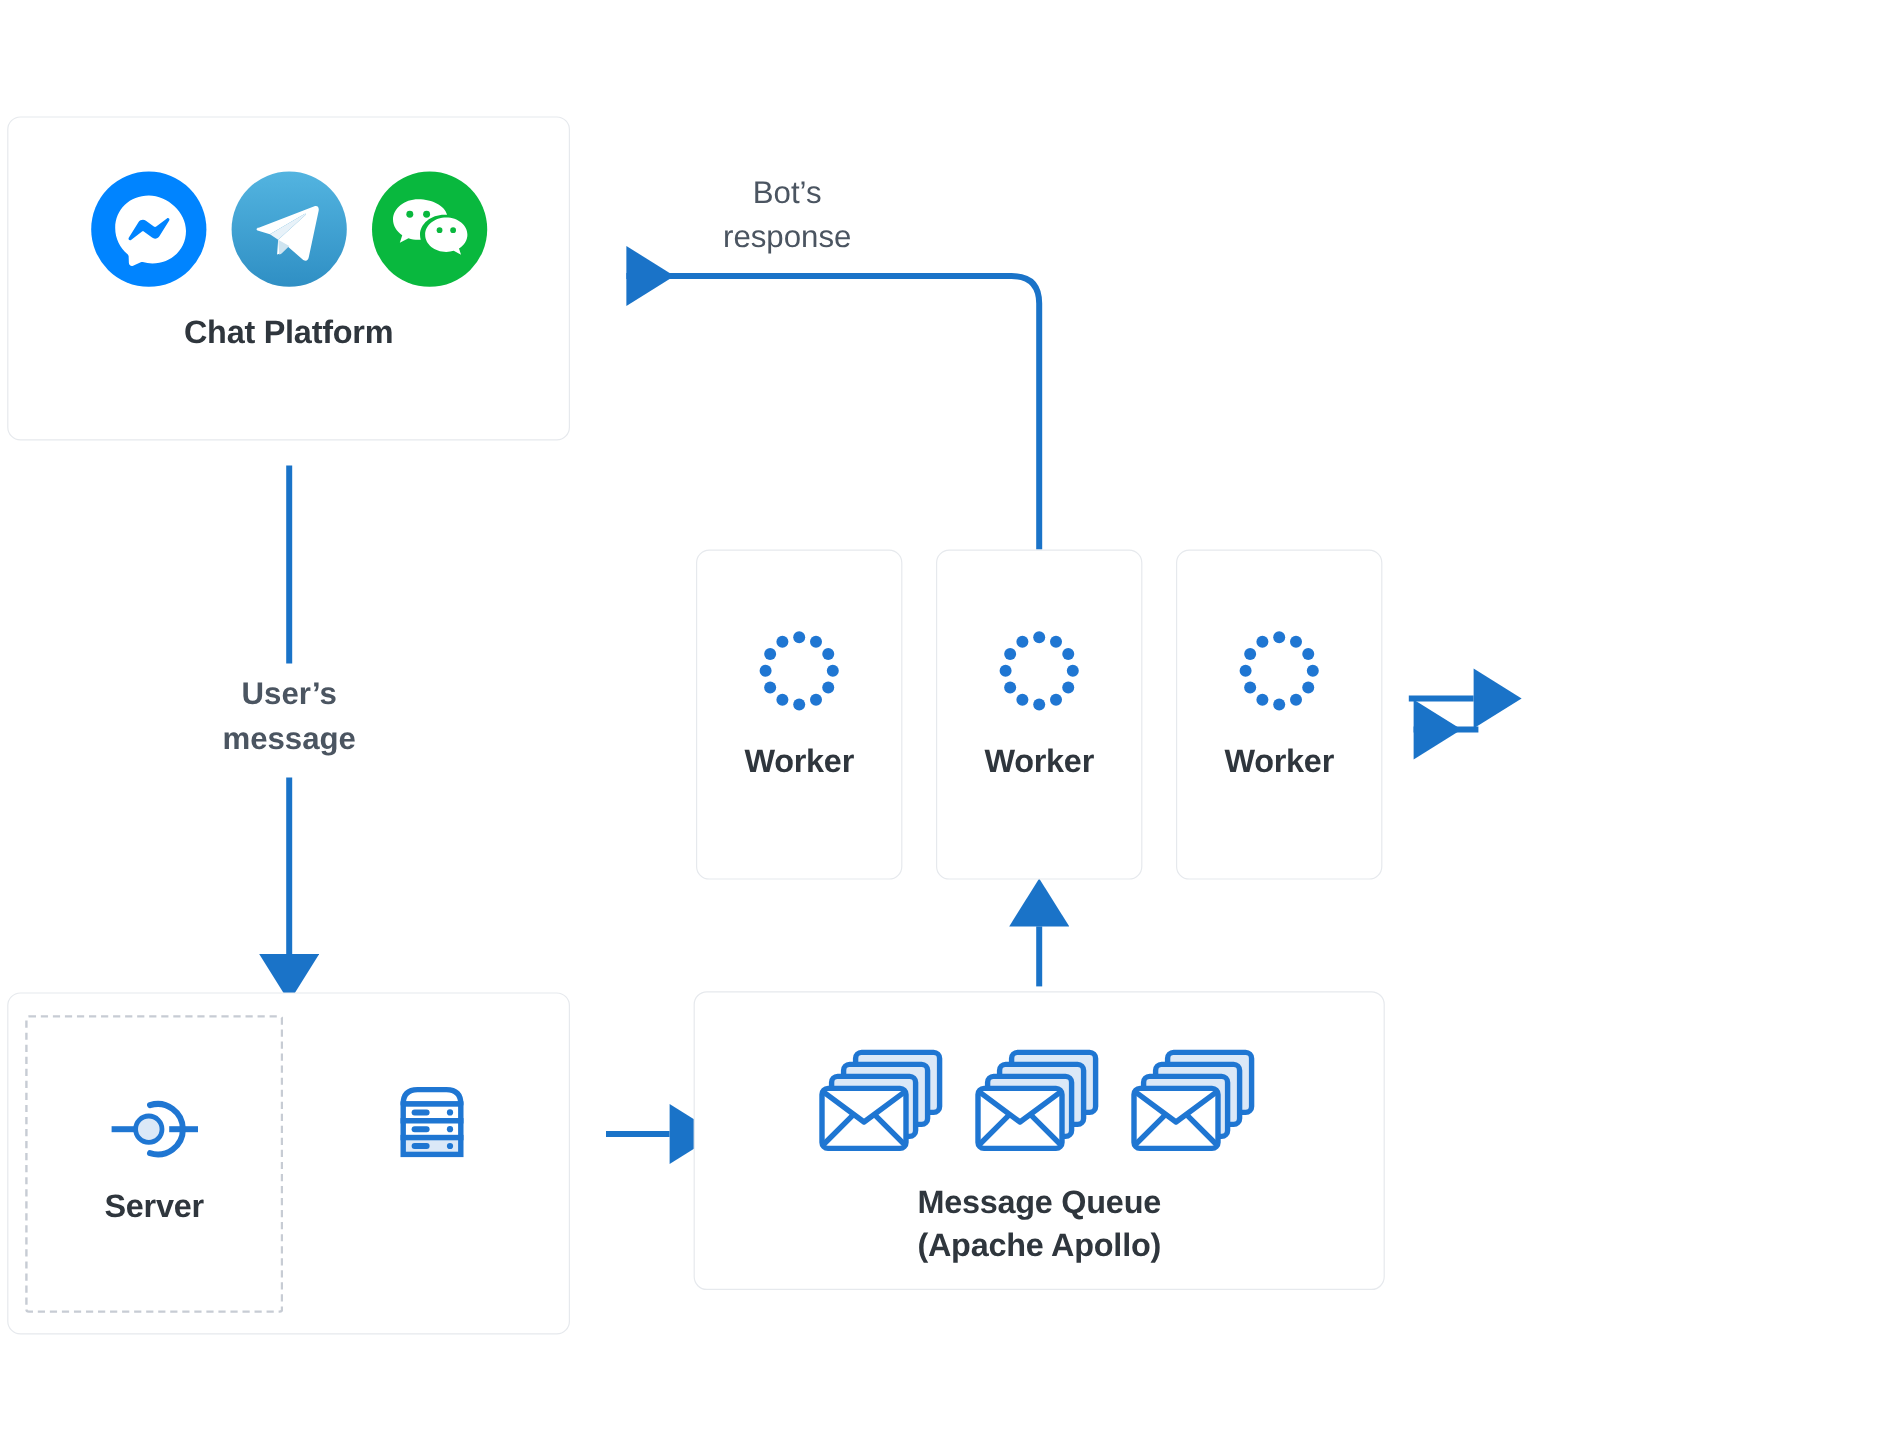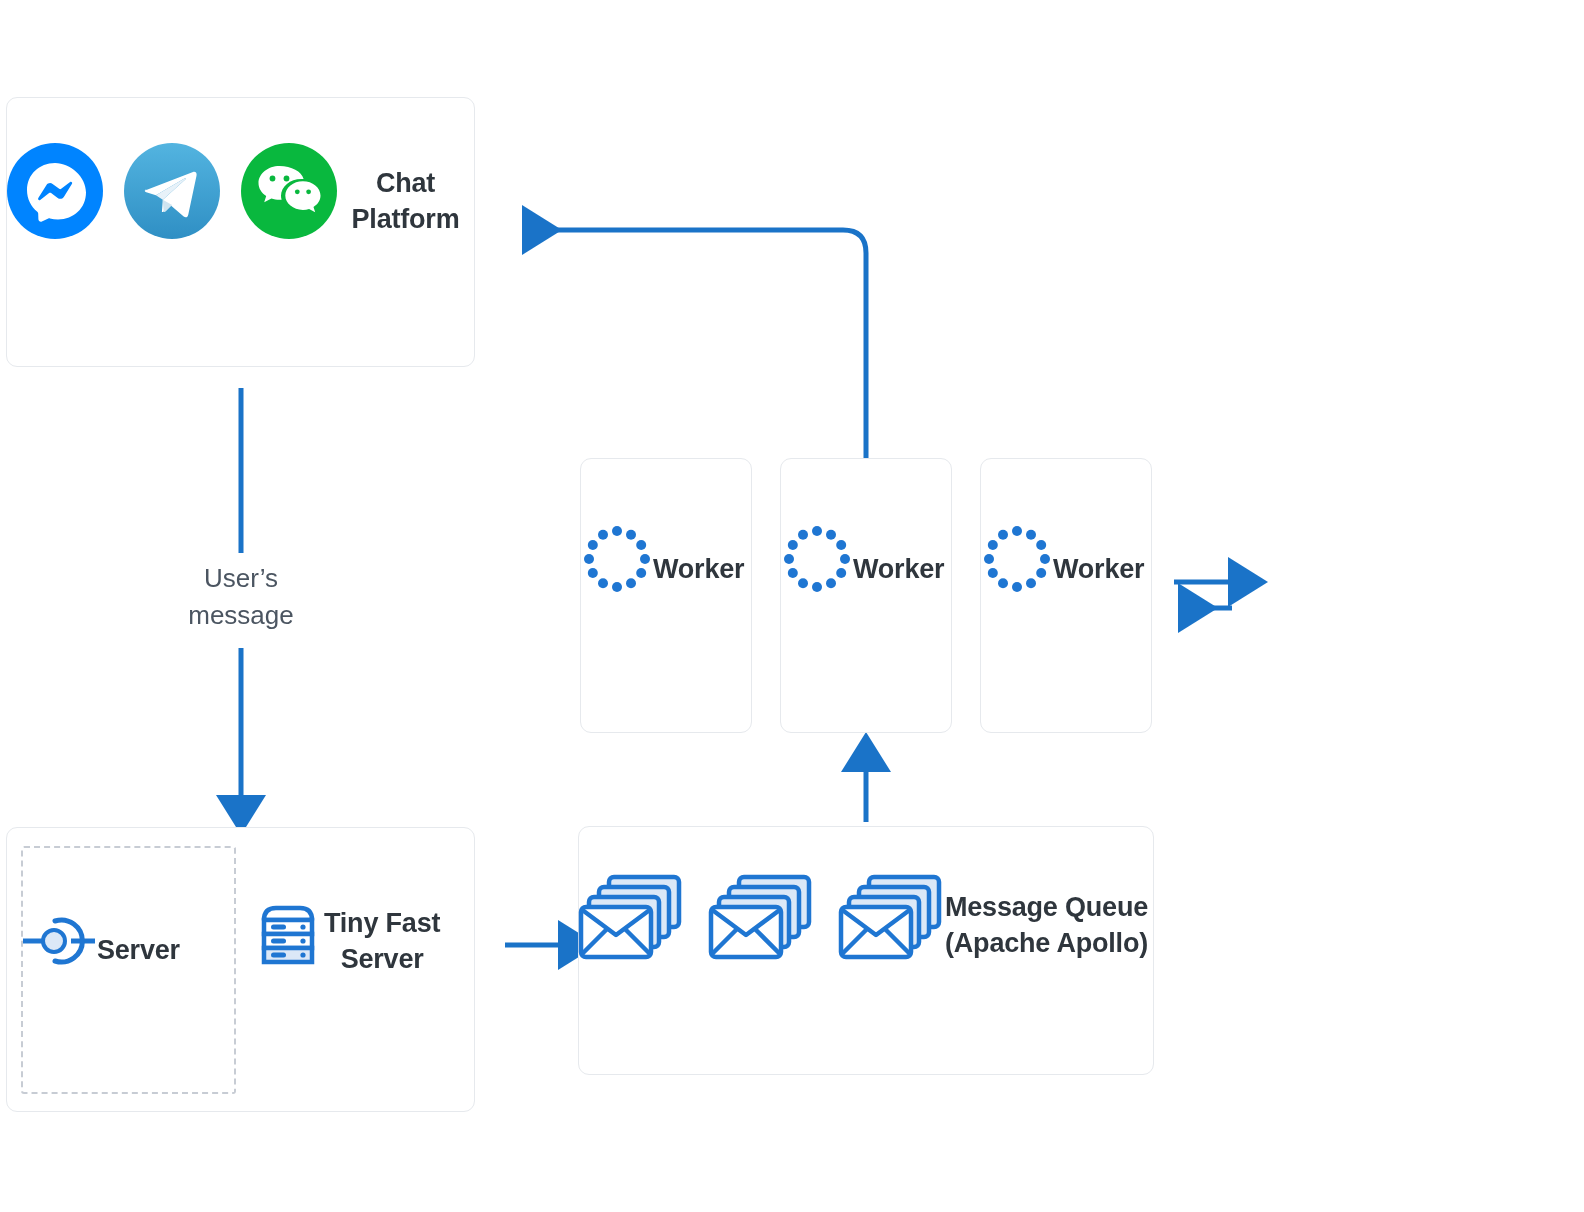--- a/index.html
+++ b/index.html
@@ -22,21 +22,21 @@
     position: absolute;
     background: #ffffff;
     border: 1px solid #e6e9ed;
     border-radius: 11px;
     box-sizing: border-box;
   }
   .card-inner {
     position: absolute;
     left: 0; right: 0;
     display: flex;
-    flex-direction: row;
+    flex-direction: column;
     align-items: center;
   }
   .card-label {
     font-size: 27px;
     font-weight: bold;
     color: #2f363d;
     text-align: center;
     line-height: 1.32;
     letter-spacing: -0.2px;
     white-space: pre-line;
@@ -95,22 +95,24 @@
 
     <path d="M505,945 L558,945" fill="none" stroke="#1a73c8" stroke-width="5" marker-end="url(#ah-right)"></path>
 
     <path d="M866,822 L866,772" fill="none" stroke="#1a73c8" stroke-width="5" marker-end="url(#ah-up)"></path>
 
     <path d="M1174,582 L1228,582" fill="none" stroke="#1a73c8" stroke-width="5" marker-end="url(#ah-right)"></path>
 
     <path d="M1232,608 L1178,608" fill="none" stroke="#1a73c8" stroke-width="5" marker-end="url(#ah-left)"></path>
   </svg>
 
-
-  <div class="edge-label" style="left:121px; top:560px; width:240px;">User’s
+  <div class="edge-label" style="left:536px; top:142px; width:240px;">Bot’s
+response</div>
+
+  <div class="edge-label" style="left:121px; top:560px; width:240px;font-weight:bold;">User’s
 message</div>
 
   <div class="card" style="left:6px; top:97px; width:469px; height:270px;">
     <div class="card-inner" style="top:45px;">
       <div class="icon-row" style="gap:21px; margin-bottom:21px;">
 
         <svg width="96" height="96" viewBox="0 0 96 96">
           <circle cx="48" cy="48" r="48" fill="#0084ff"></circle>
           <path d="M48 20c-15.7 0-28 11.5-28 27 0 8.8 4 16.7 10.3 21.8.5.4.8 1 .9 1.7l.2 5.7c.1 1.8 1.9 3 3.5 2.2l6.4-2.8c.5-.2 1.1-.3 1.7-.2 2.5.7 5.2 1.1 8 1.1 15.7 0 28-11.5 28-27S63.7 20 48 20z" fill="#ffffff"></path>
           <path d="M31.3 55.1l8.2-13.1c1.3-2.1 4.2-2.6 6.1-1.1l6.6 4.9c.6.5 1.4.5 2 0l8.9-6.8c1.2-.9 2.7.5 1.9 1.8l-8.2 13.1c-1.3 2.1-4.2 2.6-6.1 1.1l-6.6-4.9c-.6-.5-1.4-.5-2 0l-8.9 6.8c-1.2.9-2.7-.5-1.9-1.8z" fill="#0084ff"></path>
@@ -163,22 +165,20 @@
         <rect x="12" y="22" width="48" height="14" fill="#ffffff" stroke="#1f76d2" stroke-width="4.5"></rect>
         <rect x="12" y="36" width="48" height="14" fill="#ffffff" stroke="#1f76d2" stroke-width="4.5"></rect>
         <rect x="12" y="50" width="48" height="14" fill="#dbe8f7" stroke="#1f76d2" stroke-width="4.5"></rect>
         <rect x="19" y="26.5" width="15" height="5" rx="2.5" fill="#1f76d2"></rect>
         <rect x="19" y="40.5" width="15" height="5" rx="2.5" fill="#1f76d2"></rect>
         <rect x="19" y="54.5" width="15" height="5" rx="2.5" fill="#1f76d2"></rect>
         <circle cx="51" cy="29" r="2.6" fill="#1f76d2"></circle>
         <circle cx="51" cy="43" r="2.6" fill="#1f76d2"></circle>
         <circle cx="51" cy="57" r="2.6" fill="#1f76d2"></circle>
       </svg>
-      <div class="card-label">Tiny Fast
-Server</div>
     </div>
   </div>
 
   <div class="card" style="left:578px; top:826px; width:576px; height:249px;">
     <div class="card-inner" style="top:40px;">
       <div class="icon-row" style="gap:24px; margin-bottom:22px;">
 
         <svg width="106" height="96" viewBox="0 0 106 96">
           <g stroke="#1f76d2" stroke-width="4.5" stroke-linejoin="round">
             <rect x="30" y="10" width="70" height="50" rx="5" fill="#dbe8f7"></rect>

